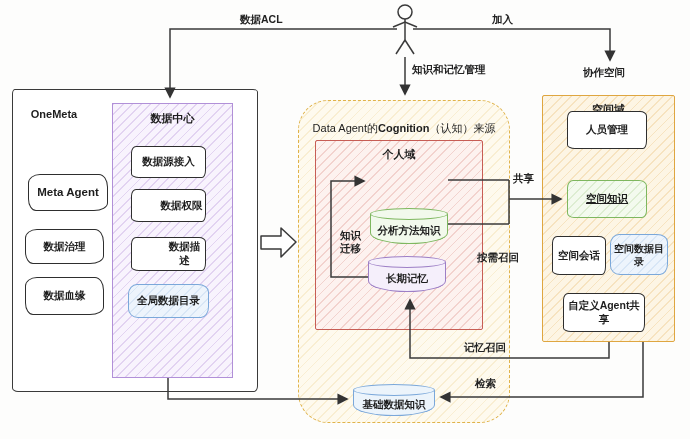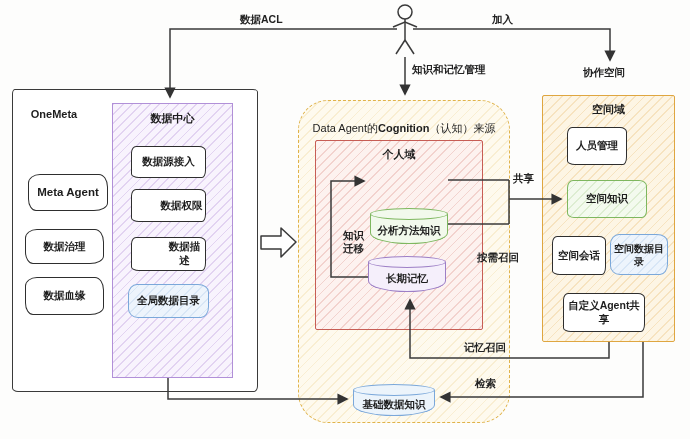--- a/index.html
+++ b/index.html
@@ -3,21 +3,21 @@
 <meta charset="utf-8">
 <style>
   html,body{margin:0;padding:0;background:#fff;}
   .canvas{
     position:relative;width:690px;height:439px;background:#fdfdfc;
     font-family:"Liberation Sans","DejaVu Sans",sans-serif;
     color:#1d1d1d;overflow:hidden;
   }
   .abs{position:absolute;box-sizing:border-box;}
   .ttl{font-size:11px;font-weight:700;text-align:center;z-index:4;}
-  .lbl{font-size:10.5px;font-weight:600;color:#222;z-index:6;line-height:1.25;text-align:right;}
+  .lbl{font-size:10.5px;font-weight:600;color:#222;z-index:6;line-height:1.25;}
   .node{
     display:flex;align-items:center;justify-content:center;text-align:center;
     border:1.4px solid #2e2e2e;background:#fff;font-size:10.5px;font-weight:600;
     z-index:4;line-height:1.3;padding:1px 2px;
   }
   .hd1{border-radius:12px 9px 14px 8px / 9px 13px 8px 12px;}   
   .hd2{border-radius:5px 7px 4px 8px / 7px 5px 8px 4px;}       
   
   .onemeta{border:1.6px solid #3a3a3a;background:#fff;z-index:1;border-radius:3px 5px 4px 6px/5px 3px 6px 4px;}
   .purplebox{
@@ -136,22 +136,22 @@
   <div class="cyl green" style="left:370px;top:214px;width:78px;height:30px;">
       <span>分析方法知识</span>
     </div>
   <div class="cyl blue" style="left:353px;top:390px;width:82px;height:26px;">
       <span style="padding-top:4px;">基础数据知识</span>
     </div>
   <div class="cyl purple" style="left:368px;top:262px;width:78px;height:30px;">
       <span>长期记忆</span>
     </div>
 
-  <div class="abs node hd2" style="left:567px;top:127px;width:60px;height:38px;">人员管理</div>
-  <div class="abs node greennode" style="left:567px;top:180px;width:80px;height:38px;">空间知识</div>
+  <div class="abs node hd2" style="left:567px;top:111px;width:80px;height:38px;">人员管理</div>
+  <div class="abs node greennode" style="left:567px;top:180px;width:80px;height:38px;text-decoration:underline;">空间知识</div>
   <div class="abs node hd2" style="left:552px;top:236px;width:54px;height:39px;">空间会话</div>
   <div class="abs node bluenode" style="left:610px;top:234px;width:58px;height:41px;font-size:10px;">空间数据目录</div>
   <div class="abs node hd2" style="left:563px;top:293px;width:82px;height:39px;">自定义Agent共享</div>
 
   <div class="abs lbl" style="left:240px;top:13px;">数据ACL</div>
   <div class="abs lbl" style="left:492px;top:13px;">加入</div>
   <div class="abs lbl" style="left:412px;top:63px;">知识和记忆管理</div>
   <div class="abs lbl" style="left:583px;top:66px;">协作空间</div>
   <div class="abs lbl" style="left:513px;top:172px;">共享</div>
   <div class="abs lbl" style="left:340px;top:229px;width:24px;word-break:break-all;">知识迁移</div>

